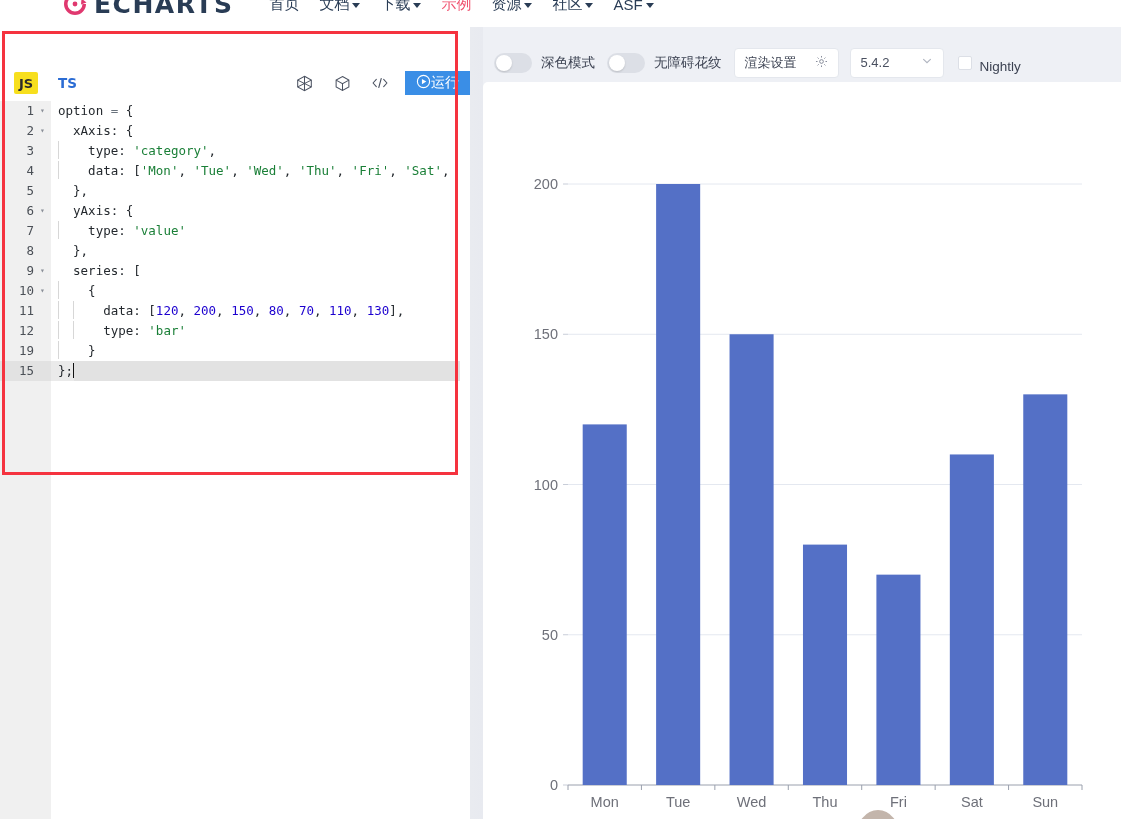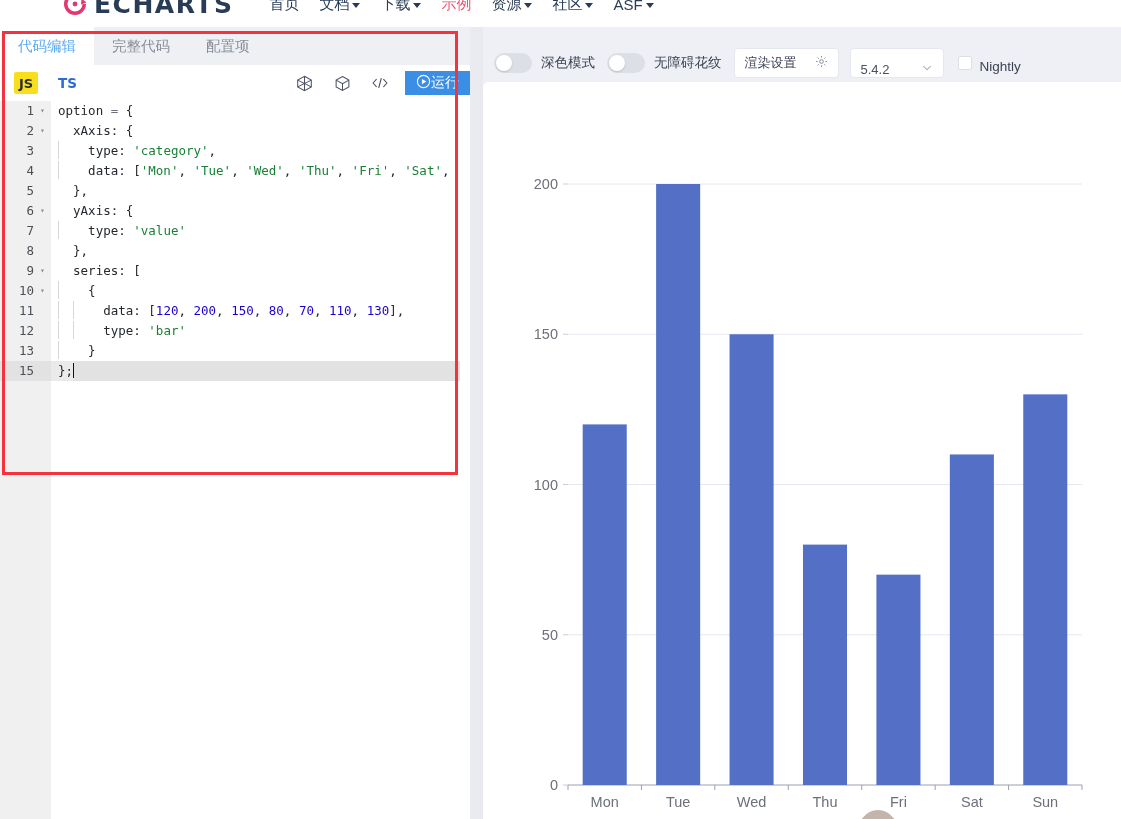--- a/index.html
+++ b/index.html
@@ -150,21 +150,21 @@
     border-radius: 50%; background: #fff; box-shadow: 0 1px 2px rgba(0,0,0,.15);
   }
   .sw-label { font-size: 13.5px; color: #3c4252; margin: 0 12px 0 9px; white-space: nowrap; }
   .pill-btn {
     background: #fff; border: 1px solid #e4e7ed; border-radius: 4px;
     height: 30px; padding: 0 10px; display: flex; align-items: center; gap: 18px;
     font-size: 13px; color: #3c4252; cursor: pointer; white-space: nowrap;
   }
   .version-sel {
     background: #fff; border: 1px solid #e4e7ed; border-radius: 4px;
-    height: 30px; width: 94px; display: flex; align-items: flex-end;
+    height: 30px; width: 94px; display: flex; align-items: center;
     justify-content: space-between; padding: 0 10px; font-size: 13px;
     color: #4a5060; cursor: pointer; margin-left: 11px;
   }
   .chk {
     width: 14px; height: 14px; border: 1px solid #dcdfe6; border-radius: 2px;
     background: #fff; margin-left: 14px; cursor: pointer; flex: none;
   }
   .chk-label { font-size: 13.5px; color: #3c4252; margin-left: 8px; margin-top: 8px; }
 
   .chart-card {
@@ -223,25 +223,20 @@
         <span class="nav-link">
             <span>ASF</span>
             <i class="caret"></i>
           </span>
       </div>
     </div>
   </div>
 
   <div class="editor-pane">
 
-    <div class="tabbar">
-      <div class="tab active">代码编辑</div>
-      <div class="tab">完整代码</div>
-      <div class="tab">配置项</div>
-    </div>
 
     <div class="codetoolbar">
       <div class="lang-js">JS</div>
       <div class="lang-ts">TS</div>
       <div class="tb-spacer"></div>
       <div class="tb-icon">
         <svg width="17" height="17" viewBox="0 0 20 20" fill="none" stroke="#4a5160" stroke-width="1.2">
           <path d="M10 1.5 L18 6 L18 14 L10 18.5 L2 14 L2 6 Z"></path>
           <path d="M10 1.5 L10 18.5 M2 6 L18 14 M18 6 L2 14"></path>
         </svg>
@@ -278,21 +273,21 @@
           <div class="cl"><span class="ln">3</span><span class="codetext"><span class="indent-guide"></span>  <span class="s-punc">  type: </span><span class="s-str">'category'</span><span class="s-punc">,</span></span></div>
           <div class="cl"><span class="ln">4</span><span class="codetext"><span class="indent-guide"></span>  <span class="s-punc">  data: [</span><span class="s-str">'Mon'</span><span class="s-punc">, </span><span class="s-str">'Tue'</span><span class="s-punc">, </span><span class="s-str">'Wed'</span><span class="s-punc">, </span><span class="s-str">'Thu'</span><span class="s-punc">, </span><span class="s-str">'Fri'</span><span class="s-punc">, </span><span class="s-str">'Sat'</span><span class="s-punc">, </span><span class="s-str">'S</span></span></div>
           <div class="cl"><span class="ln">5</span><span class="codetext"><span class="s-punc">  },</span></span></div>
           <div class="cl"><span class="ln">6</span><span class="fold">▾</span><span class="codetext"><span class="s-punc">  yAxis: {</span></span></div>
           <div class="cl"><span class="ln">7</span><span class="codetext"><span class="indent-guide"></span>  <span class="s-punc">  type: </span><span class="s-str">'value'</span></span></div>
           <div class="cl"><span class="ln">8</span><span class="codetext"><span class="s-punc">  },</span></span></div>
           <div class="cl"><span class="ln">9</span><span class="fold">▾</span><span class="codetext"><span class="s-punc">  series: [</span></span></div>
           <div class="cl"><span class="ln">10</span><span class="fold">▾</span><span class="codetext"><span class="indent-guide"></span>  <span class="s-punc">  {</span></span></div>
           <div class="cl"><span class="ln">11</span><span class="codetext"><span class="indent-guide"></span>  <span class="indent-guide"></span>  <span class="s-punc">  data: [</span><span class="s-num">120</span><span class="s-punc">, </span><span class="s-num">200</span><span class="s-punc">, </span><span class="s-num">150</span><span class="s-punc">, </span><span class="s-num">80</span><span class="s-punc">, </span><span class="s-num">70</span><span class="s-punc">, </span><span class="s-num">110</span><span class="s-punc">, </span><span class="s-num">130</span><span class="s-punc">],</span></span></div>
           <div class="cl"><span class="ln">12</span><span class="codetext"><span class="indent-guide"></span>  <span class="indent-guide"></span>  <span class="s-punc">  type: </span><span class="s-str">'bar'</span></span></div>
-          <div class="cl"><span class="ln">13</span><span class="codetext"><span class="indent-guide"></span>  <span class="s-punc">  }</span></span></div>
+          <div class="cl"><span class="ln">19</span><span class="codetext"><span class="indent-guide"></span>  <span class="s-punc">  }</span></span></div>
           <div class="cl hl"><span class="ln">15</span><span class="codetext"><span class="s-punc">};</span><span class="caret-bar"></span></span></div>
         </div>
     </div>
 
     <div class="editor-vscroll"></div>
   </div>
 
   <div class="annot-rect"></div>
 
   <div class="pane-divider"></div>

